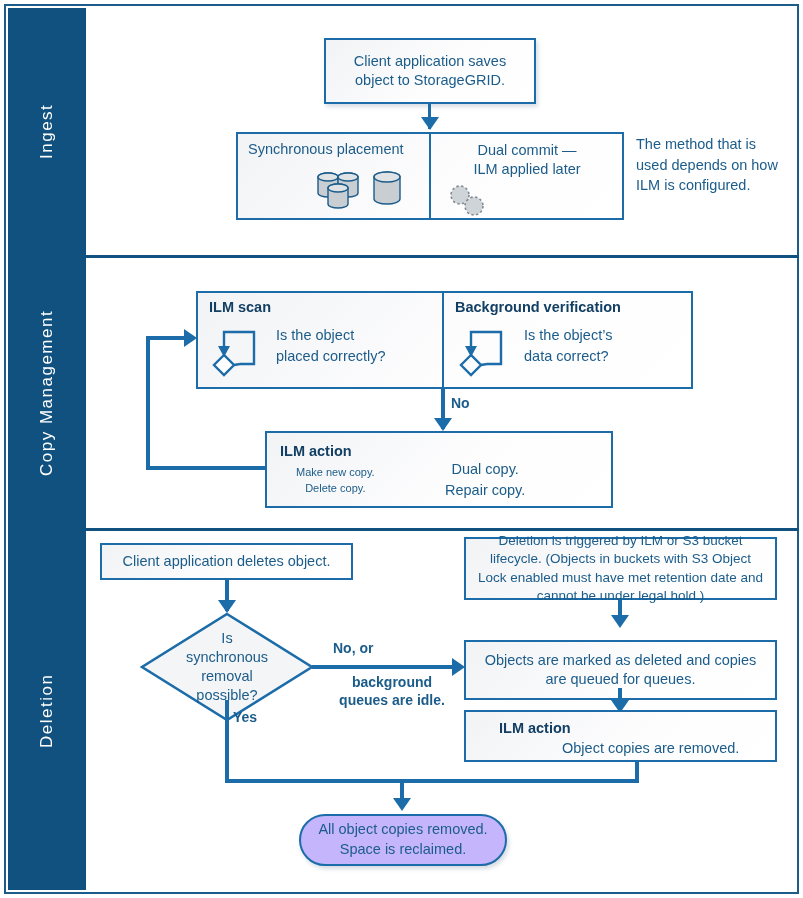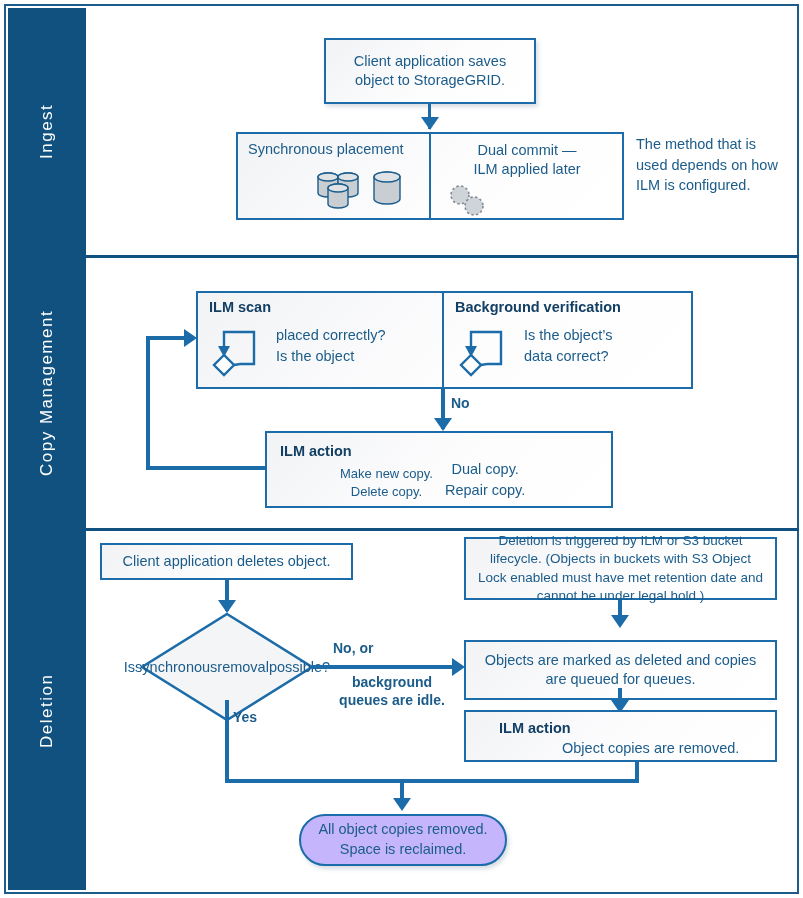--- a/index.html
+++ b/index.html
@@ -57,21 +57,21 @@
   }
   .edge-label{position:absolute;color:#1b5c8a;font-weight:bold;font-size:14px;}
   .diamond{
     position:absolute;box-sizing:border-box;
   }
   .diamond .dshape{
     position:absolute;left:0;top:0;width:100%;height:100%;
   }
   .diamond .dtext{
     position:absolute;left:0;top:0;width:100%;height:100%;
-    display:flex;flex-direction:row;align-items:center;justify-content:center;
+    display:flex;flex-direction:column;align-items:center;justify-content:center;
     color:#1b5c8a;font-size:14.5px;line-height:1.3;text-align:center;
   }
   .stadium{
     position:absolute;box-sizing:border-box;
     border:2px solid #1b6ca8;border-radius:26px;
     background:#c4b5fd;color:#1b5c8a;
     font-size:14.5px;line-height:1.35;text-align:center;
     display:flex;flex-direction:column;align-items:center;justify-content:center;
     box-shadow:2px 3px 4px rgba(120,140,160,0.3);
   }
@@ -156,22 +156,22 @@
       <g stroke="#1b6ca8" stroke-width="2.4" fill="none">
         <path d="M24,27 L24,12 L54,12 L54,44 L40,44"></path>
         <path d="M24,35 L14,45 L24,55 L34,45 Z" fill="#ffffff"></path>
         <path d="M34,45 L40,44"></path>
       </g>
       <polygon points="18,26 30,26 24,37" fill="#1b6ca8"></polygon>
     </svg>
   </div>
 
   <div style="position:absolute;left:276px;top:325px;width:150px;color:#1b5c8a;font-size:14.5px;line-height:1.42;">
+    <div>Is the object</div>
     <div>placed correctly?</div>
-    <div>Is the object</div>
   </div>
 
   <div class="hdr" style="position:absolute;left:455px;top:299px;">Background verification</div>
 
   <div class="icon-wrap" style="left:447px;top:320px;width:64px;height:62px;">
     <svg width="64" height="62" viewBox="0 0 64 62">
       <g stroke="#1b6ca8" stroke-width="2.4" fill="none">
         <path d="M24,27 L24,12 L54,12 L54,44 L40,44"></path>
         <path d="M24,35 L14,45 L24,55 L34,45 Z" fill="#ffffff"></path>
         <path d="M34,45 L40,44"></path>
@@ -184,21 +184,21 @@
     <div>Is the object’s</div>
     <div>data correct?</div>
   </div>
 
   <div class="conn" style="left:441px;top:389px;width:4px;height:40px;"></div>
   <div class="arrow-down" style="left:434px;top:418px;"></div>
   <div class="edge-label" style="left:451px;top:395px;">No</div>
 
   <div class="box plain" style="left:265px;top:431px;width:348px;height:77px;display:block;">
     <div class="hdr" style="position:absolute;left:13px;top:9px;">ILM action</div>
-    <div style="position:absolute;left:29px;top:32px;color:#1b5c8a;font-size:13px;line-height:1.42;margin-left:44px;">
+    <div style="position:absolute;left:29px;top:32px;color:#1b5c8a;font-size:11px;line-height:1.42;">
       <div>Make new copy.</div>
       <div>Delete copy.</div>
     </div>
     <div style="position:absolute;left:178px;top:26px;color:#1b5c8a;font-size:14.5px;line-height:1.42;">
       <div>Dual copy.</div>
       <div>Repair copy.</div>
     </div>
   </div>
 
   <div class="conn" style="left:146px;top:466px;width:121px;height:4px;"></div>

